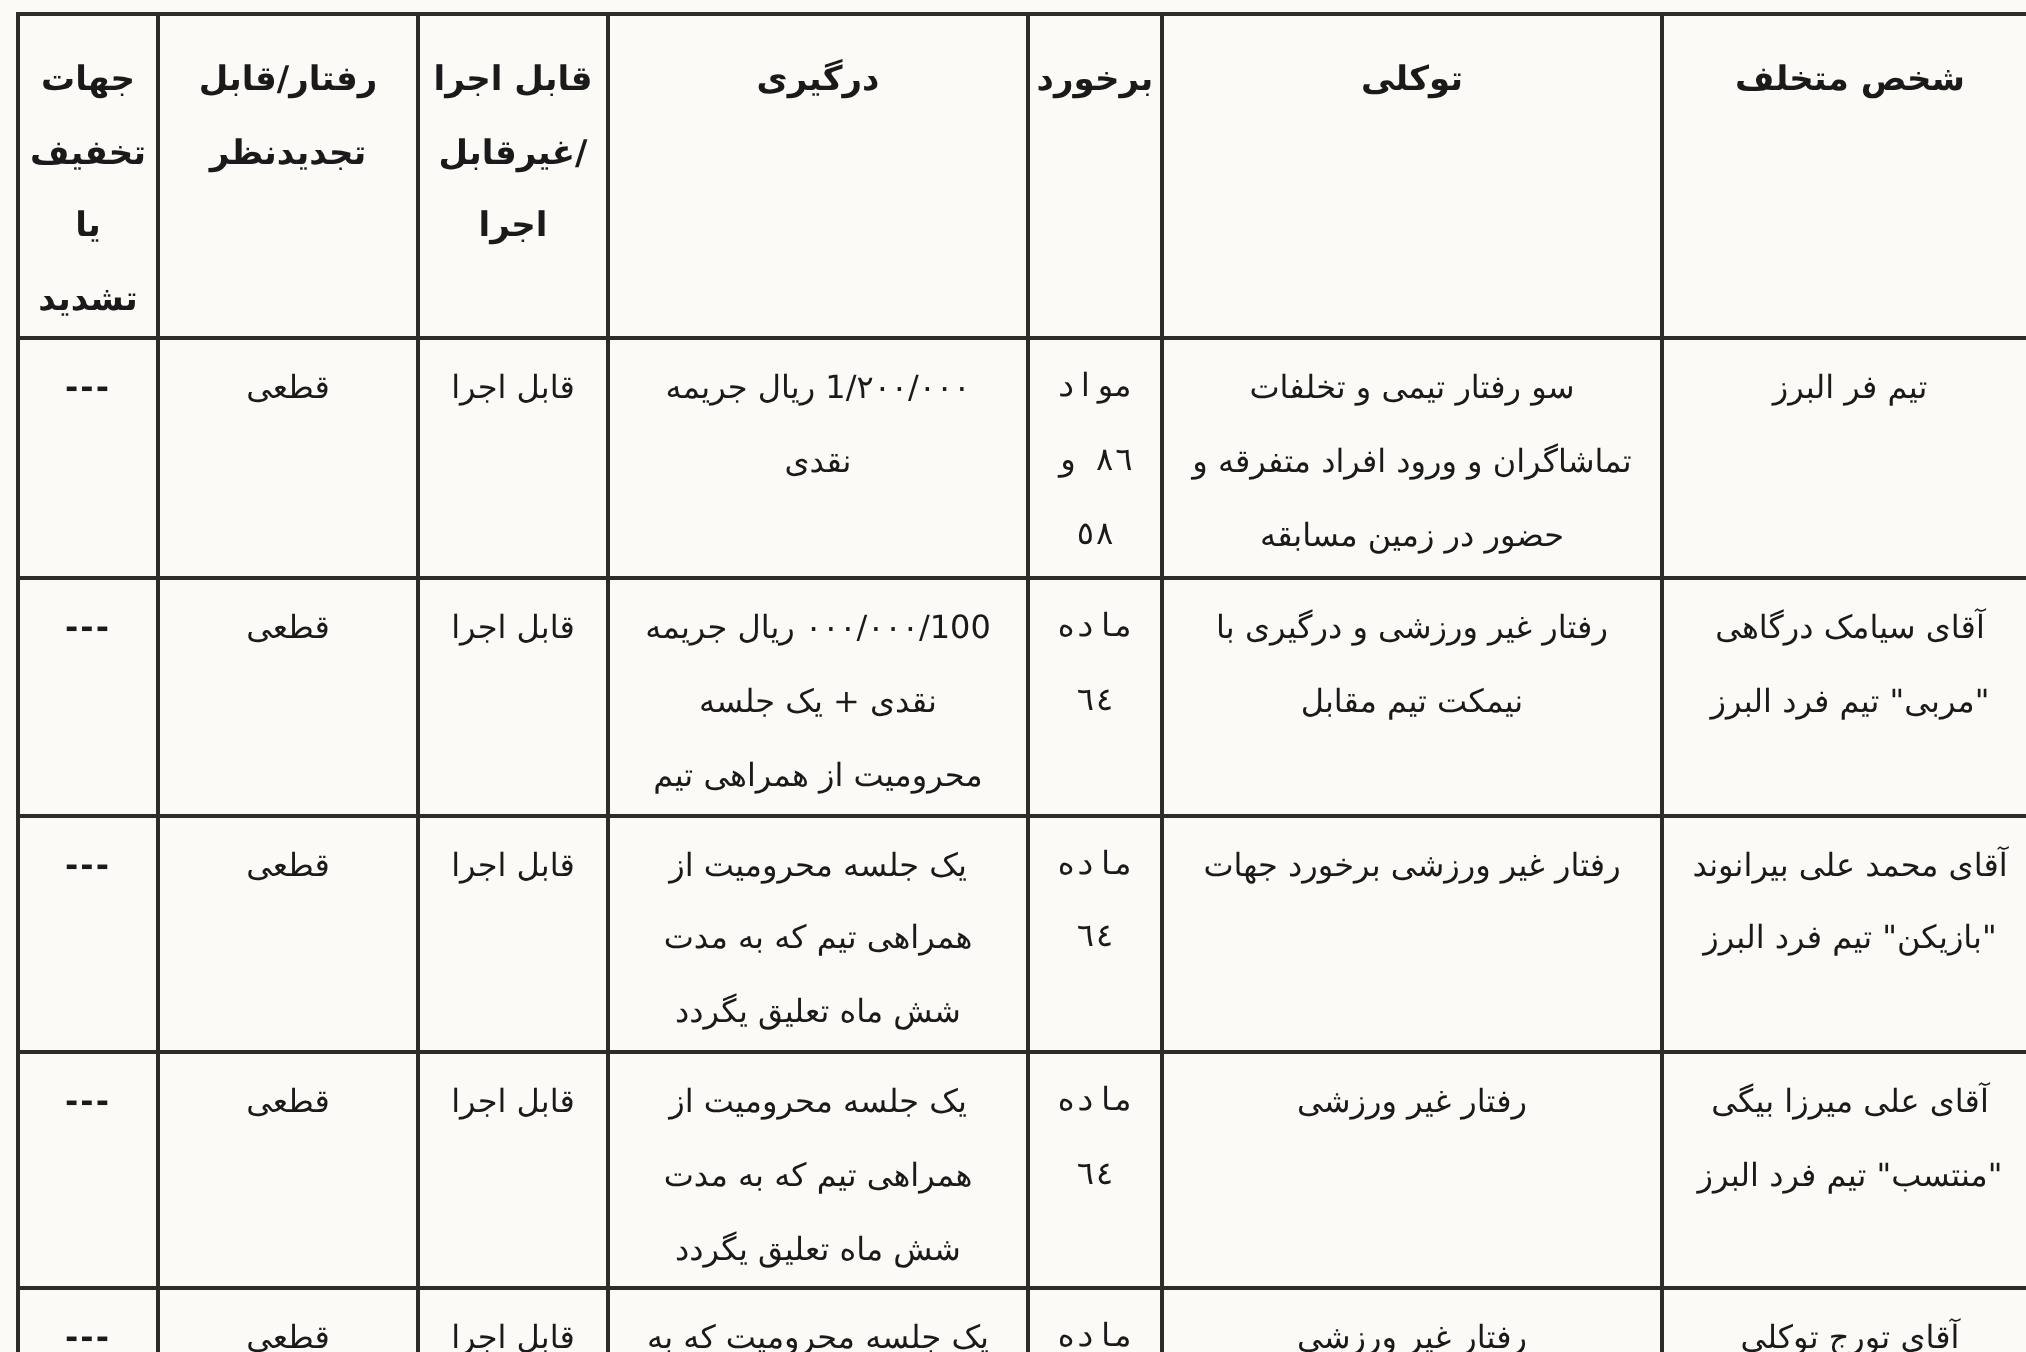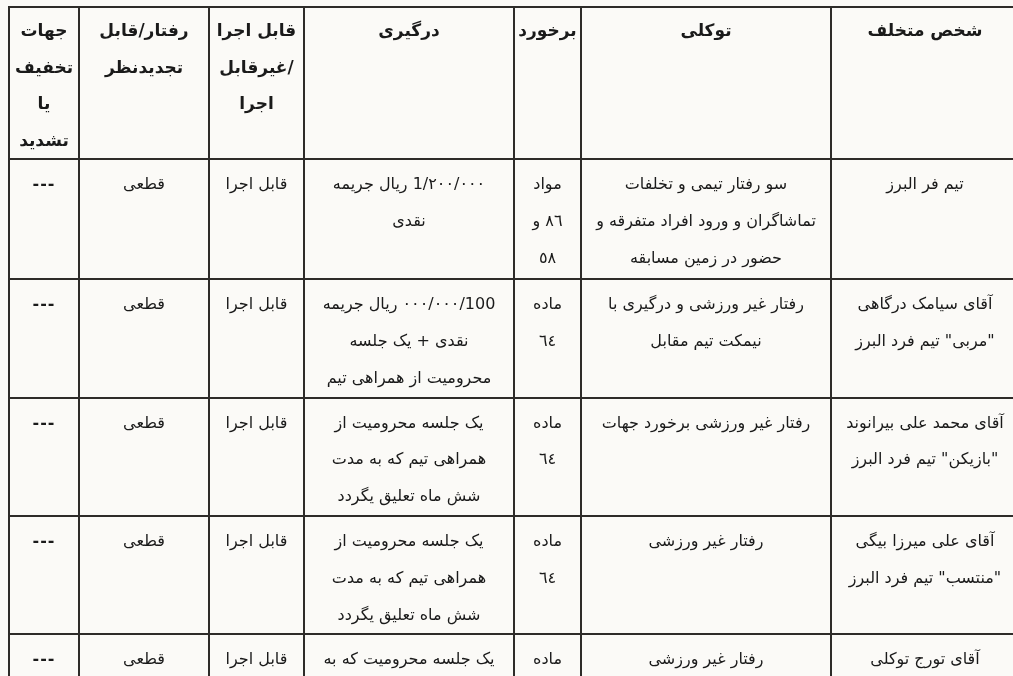--- a/index.html
+++ b/index.html
@@ -35,29 +35,29 @@
     border:2px solid var(--line);
     vertical-align:top;
     text-align:center;
     white-space:pre-line;
     overflow:visible;
   }
   table.verdicts th{
     font-size:17px;
     font-weight:bold;
     line-height:2.15;
-    padding-top:4px;
+    padding-top:14px;
   }
   table.verdicts td{
     font-size:16px;
     line-height:2.3;
     padding:6px 4px 0 4px;
   }
   td.c-mitigation{letter-spacing:1px;font-weight:bold;}
-  td.c-evidence{line-height:2.4;}
+  td.c-evidence{line-height:2.4;font-family:Liberation Mono, monospace;}
 </style>
 </head>
 <body>
 
 <div class="scan-wrap">
   <table class="verdicts">
     <colgroup>
       <col style="width:188px">
       <col style="width:250px">
       <col style="width:67px">

